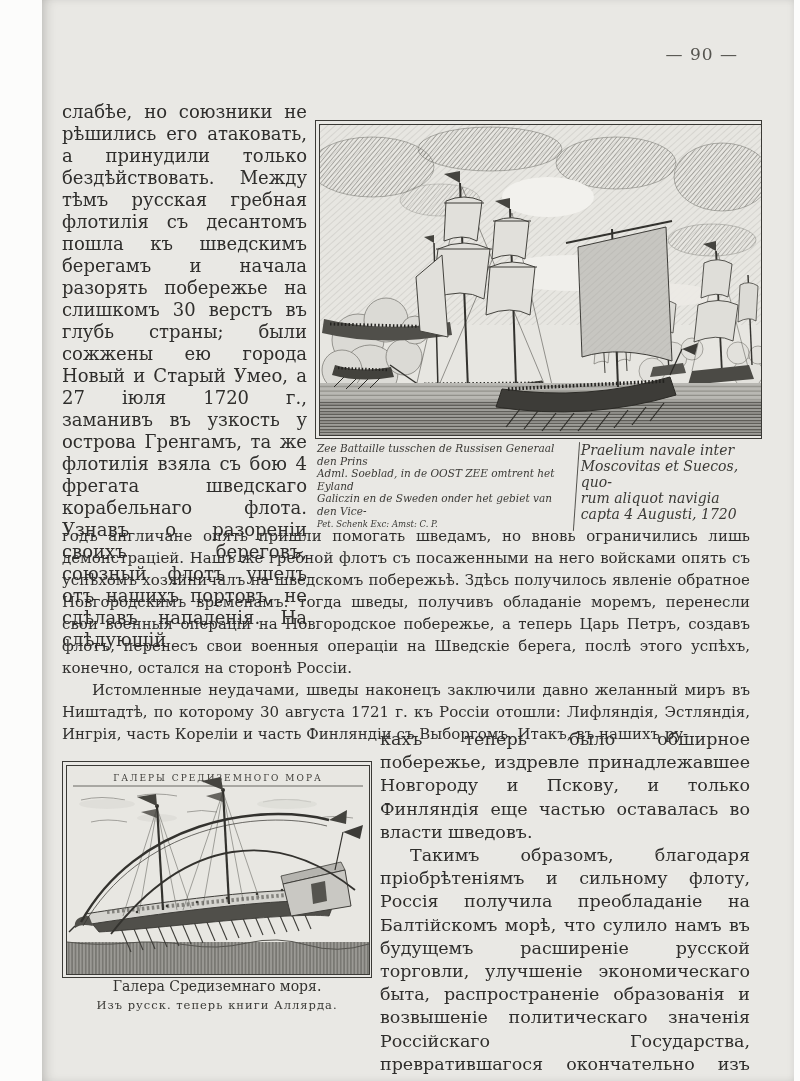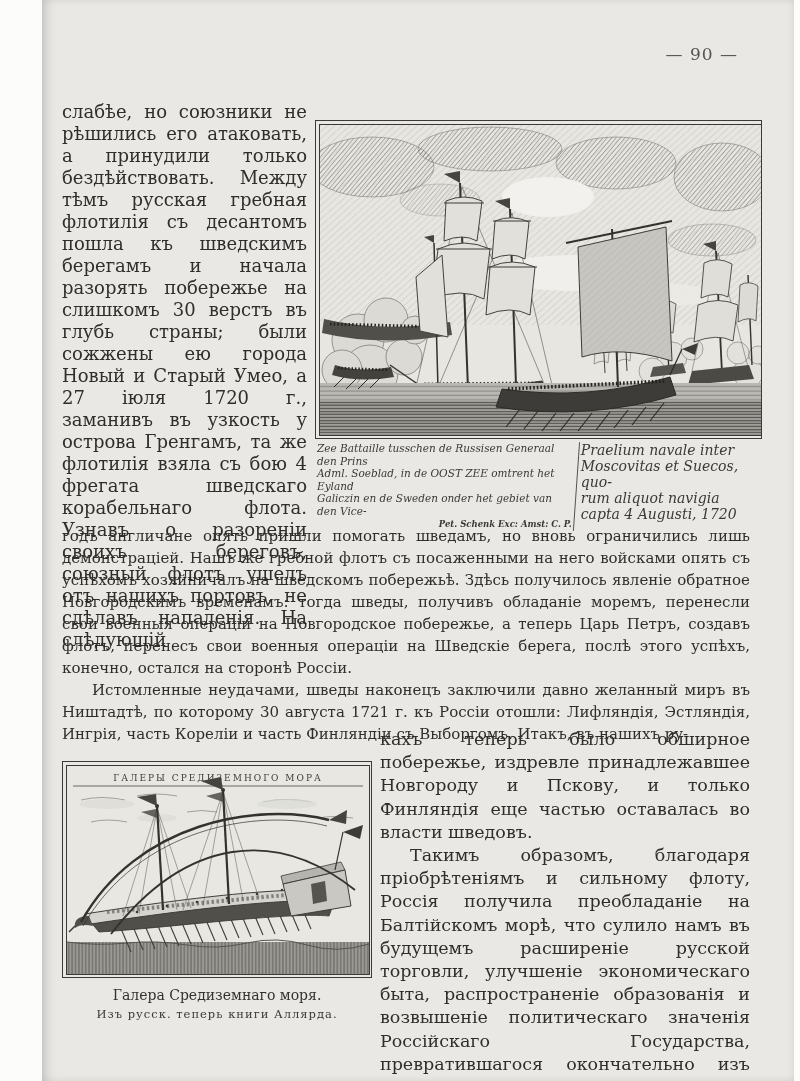--- a/index.html
+++ b/index.html
@@ -21,24 +21,24 @@
   figure{margin:0;padding:0;}
   .fig1{position:absolute;left:273px;top:100px;width:447px;margin-top:20px;}
   .fig2{position:absolute;left:20px;top:761px;width:310px;}
   .art{border:1px solid #3b3a36;padding:2.5px;background:#e9e8e4;}
   .art svg{display:block;border:1px solid #3b3a36;background:#e7e6e1;}
   .inscription{display:flex;margin-top:3px;font-style:italic;color:#3a3935;
                font-size:10.5px;line-height:12.5px;}
   .inscr-left{width:57%;padding-left:2px;}
   .inscr-divider{width:0;border-left:1px solid #55544f;margin:0 4px;transform:rotate(4deg);}
   .inscr-right{width:40%;font-size:14px;line-height:16px;}
-  .inscr-credit{font-size:8.5px;text-align:right;margin-top:1px;font-weight:bold;}
+  .inscr-credit{font-size:8.5px;text-align:left;margin-top:1px;}
   .fig-caption{text-align:center;}
   .fig1 .fig-caption{margin-top:8px;}
-  .fig2 .fig-caption{margin-top:9px;}
+  .fig2 .fig-caption{margin-top:0;}
   .cap1{font-size:14.5px;color:#33322f;}
   .cap2{font-size:12px;color:#3a3935;letter-spacing:1.2px;margin-top:5px;}
   .fig2 .cap1{font-size:14px;}
   .fig2 .cap2{font-size:11.5px;letter-spacing:1px;margin-top:4px;}
 </style>
 </head>
 <body>
 
 <div class="scan">
   <div class="paper">

